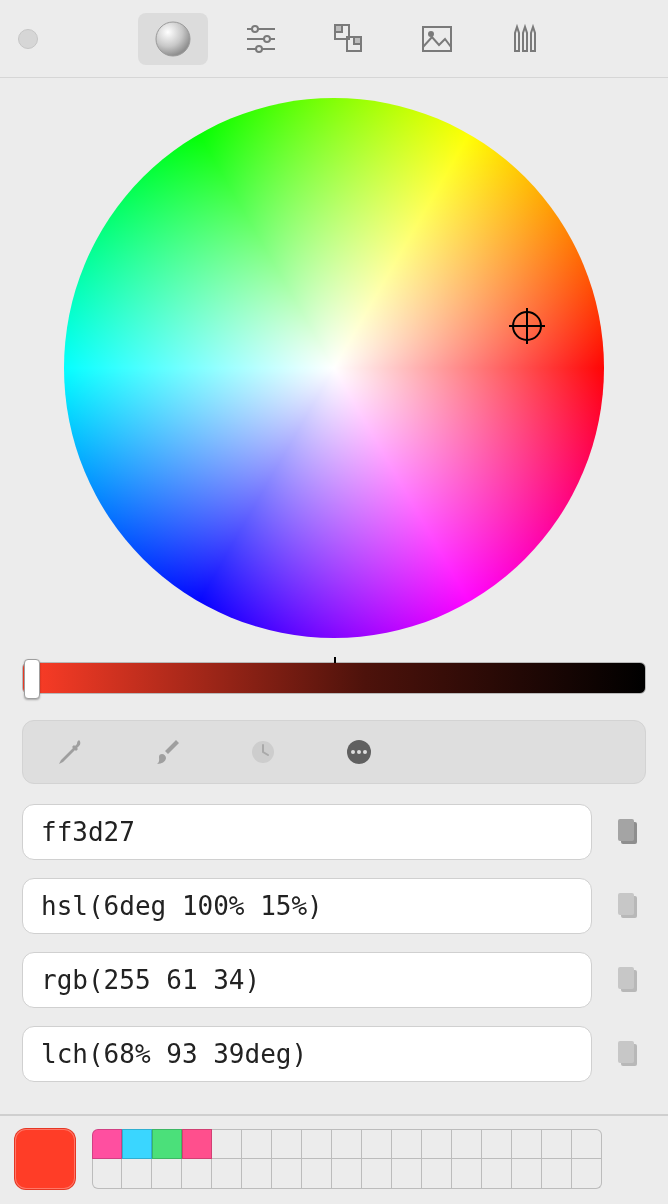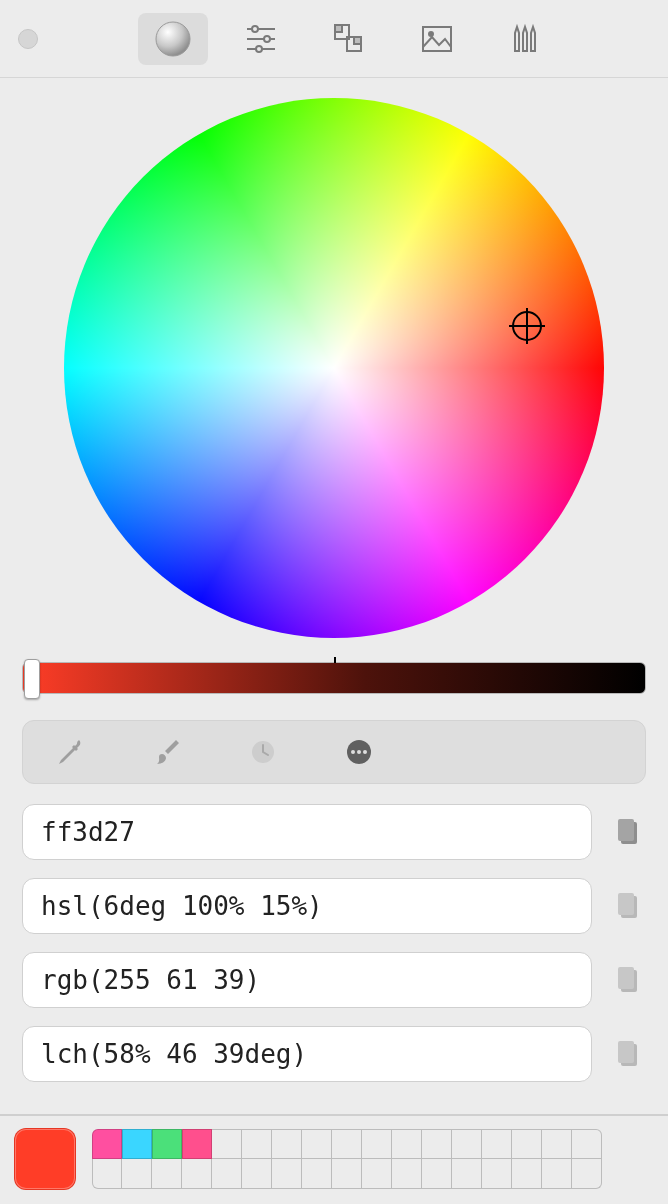--- a/index.html
+++ b/index.html
@@ -244,30 +244,30 @@
   <div class="val-row">
     <div class="val-input">hsl(6deg 100% 15%)</div>
     <div class="copy-btn">
       <svg width="30" height="30" viewBox="0 0 30 30" fill="#555">
         <rect x="8" y="5" width="16" height="22" rx="2" fill="#8f8f8f"></rect>
         <rect x="5" y="2" width="16" height="22" rx="2" fill="#aaaaaa"></rect>
       </svg>
     </div>
   </div>
   <div class="val-row">
-    <div class="val-input">rgb(255 61 39)</div>
+    <div class="val-input">rgb(255 61 34)</div>
     <div class="copy-btn">
       <svg width="30" height="30" viewBox="0 0 30 30" fill="#555">
         <rect x="8" y="5" width="16" height="22" rx="2" fill="#8f8f8f"></rect>
         <rect x="5" y="2" width="16" height="22" rx="2" fill="#aaaaaa"></rect>
       </svg>
     </div>
   </div>
   <div class="val-row" style="margin-bottom:0">
-    <div class="val-input">lch(58% 46 39deg)</div>
+    <div class="val-input">lch(68% 93 39deg)</div>
     <div class="copy-btn">
       <svg width="30" height="30" viewBox="0 0 30 30" fill="#555">
         <rect x="8" y="5" width="16" height="22" rx="2" fill="#8f8f8f"></rect>
         <rect x="5" y="2" width="16" height="22" rx="2" fill="#aaaaaa"></rect>
       </svg>
     </div>
   </div>
 </div>
 
 <div class="footer">

